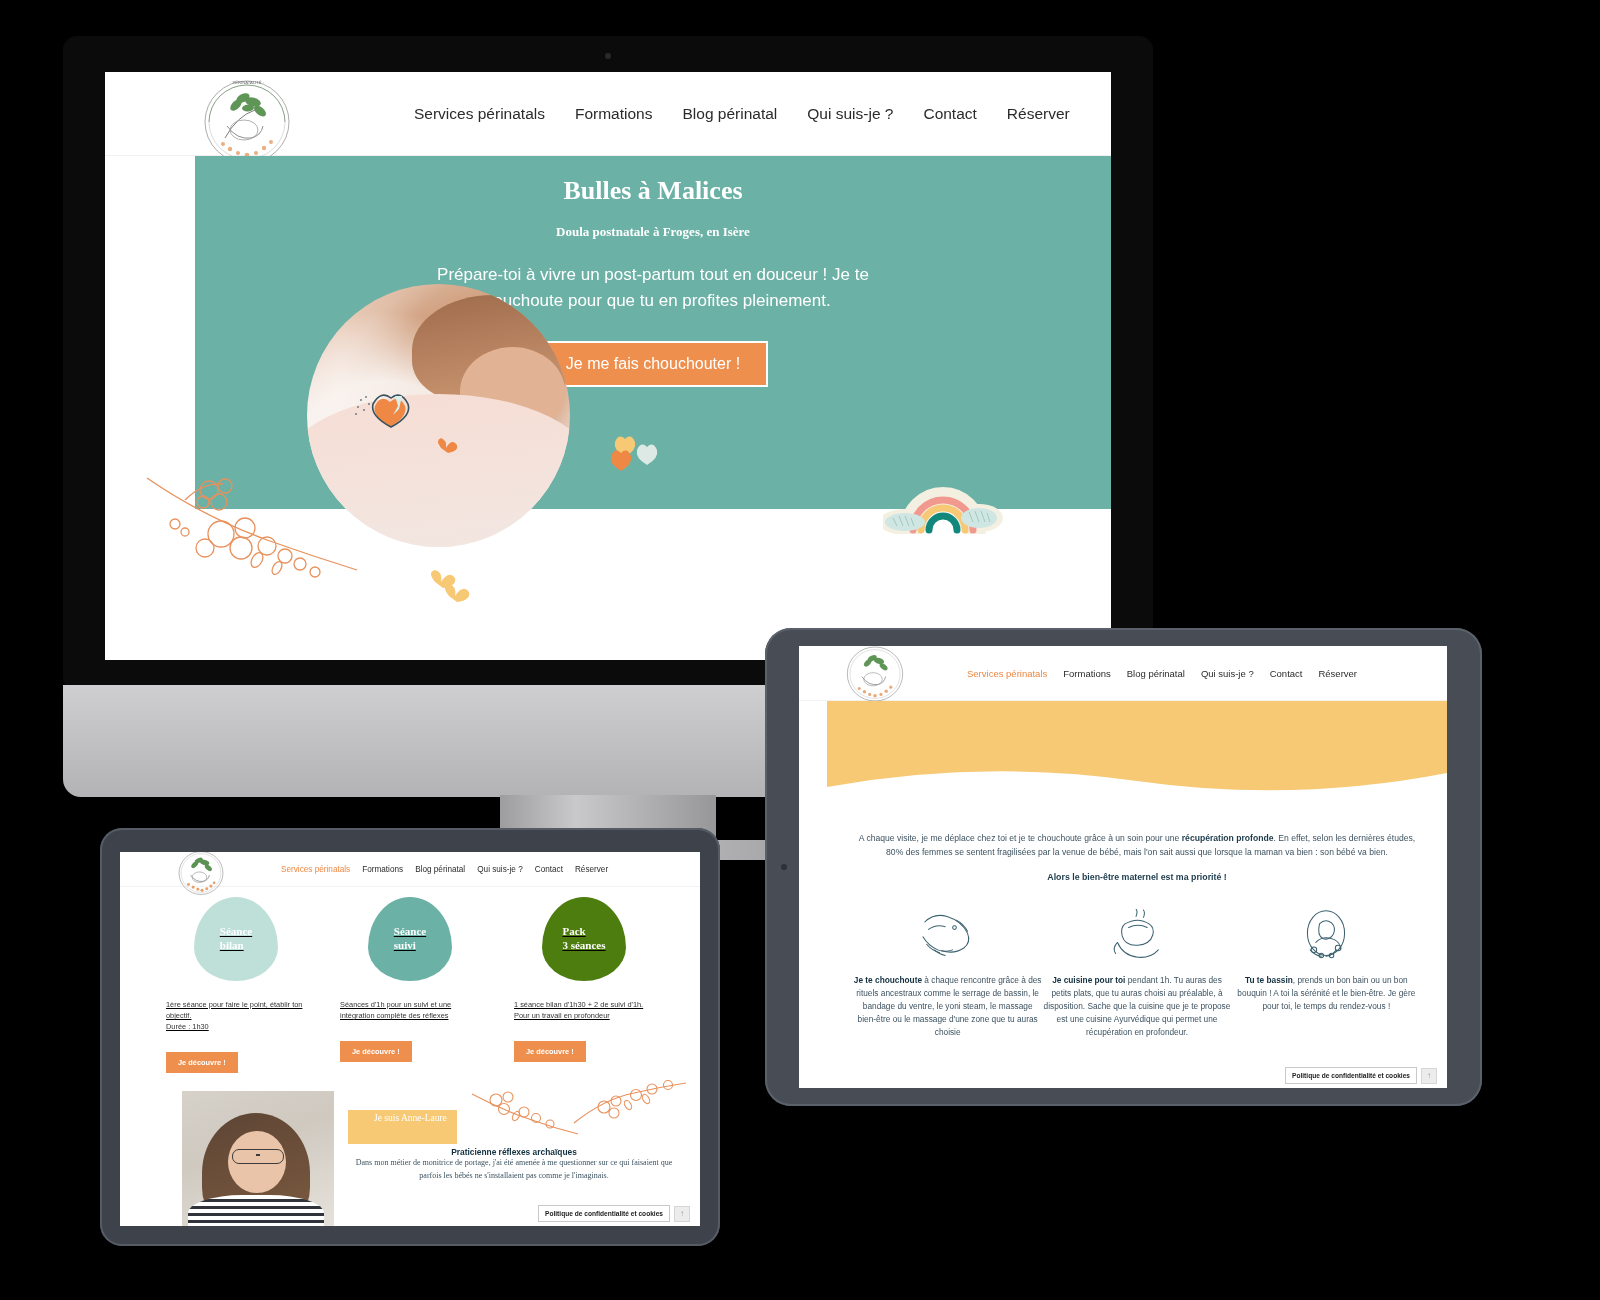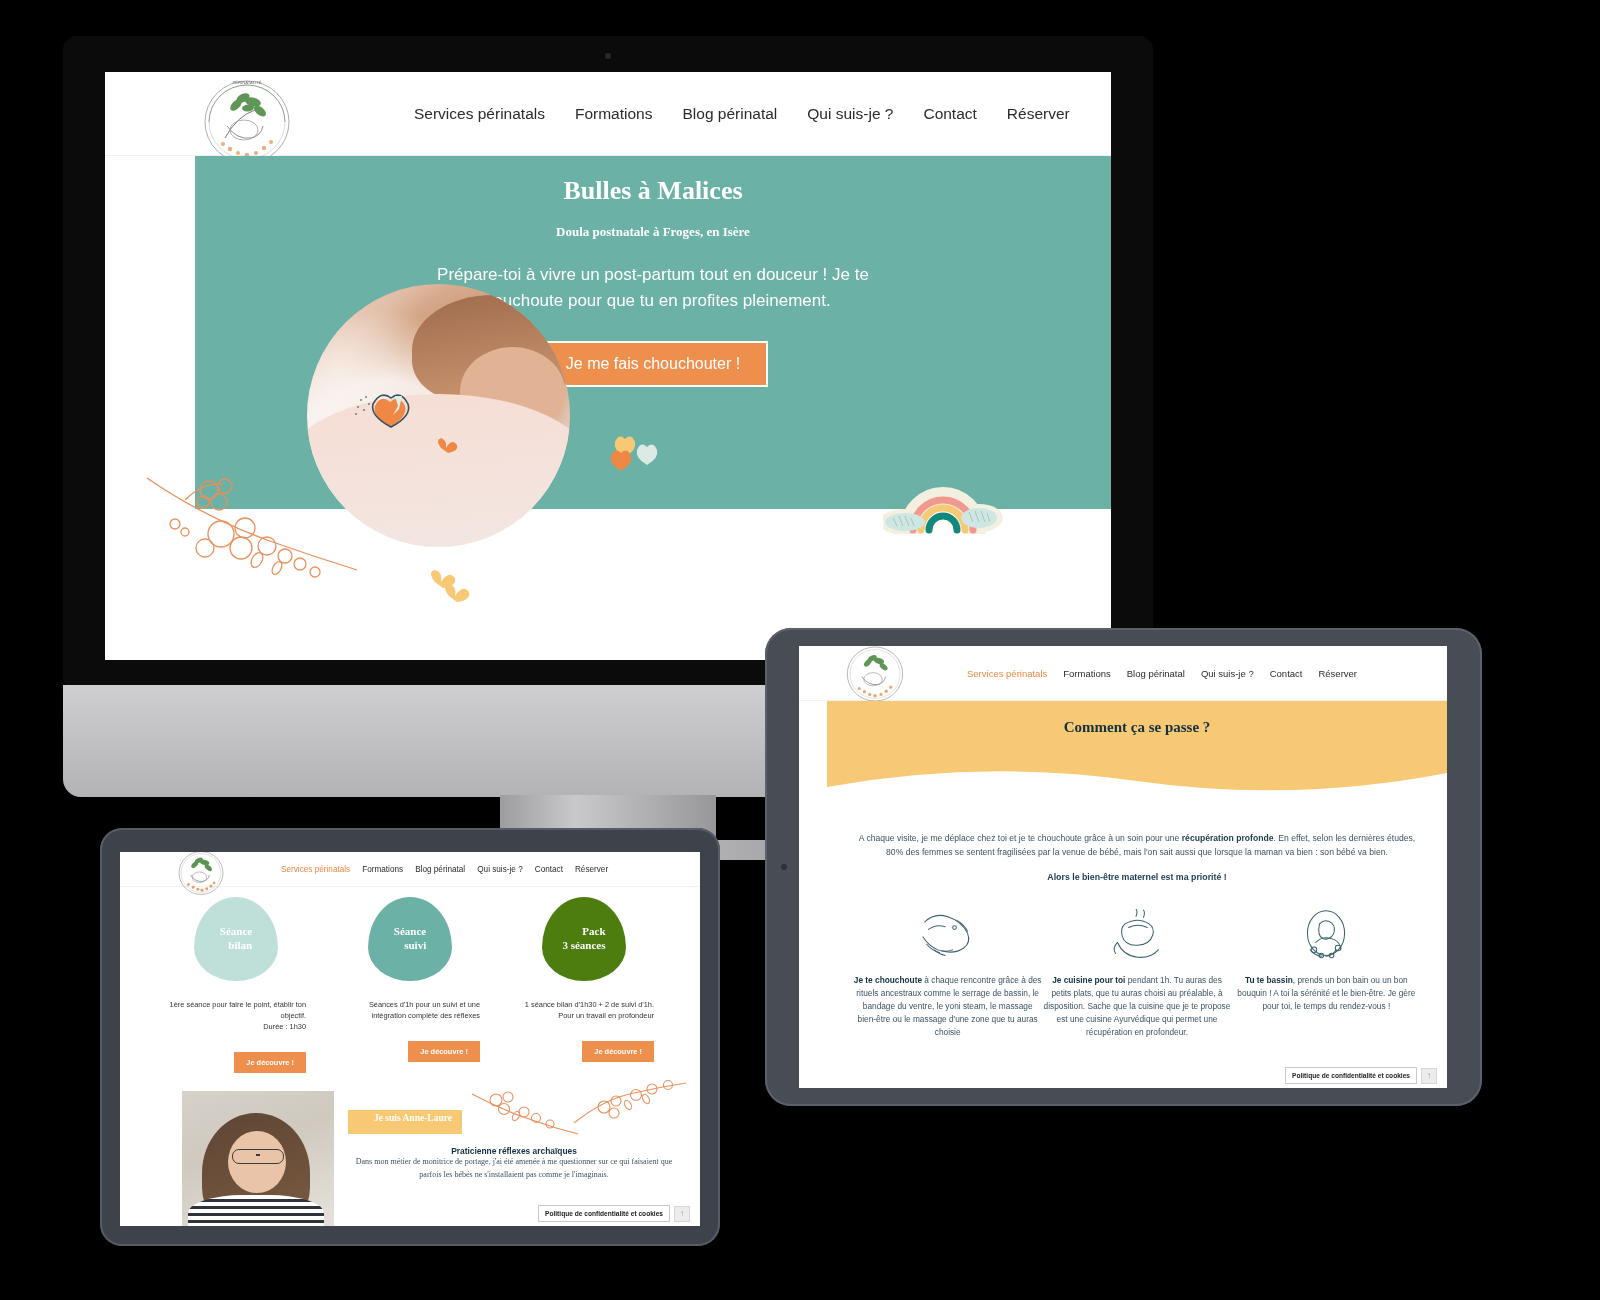--- a/index.html
+++ b/index.html
@@ -100,21 +100,21 @@
         background:#fff;overflow:hidden;}
 
   .l-header{height:34px;background:#fff;display:flex;align-items:center;position:relative;
         border-bottom:1px solid #f2f2f2;}
   .l-logo{position:absolute;left:50px;top:-2px;width:62px;height:46px;}
   .l-nav{margin-left:155px;display:flex;align-items:center;}
   .l-nav a{color:#2b2b2b;text-decoration:none;font-size:8.2px;padding:0 6px;white-space:nowrap;}
   .l-nav a.active{color:#ee8844;}
 
   .cards{display:flex;padding:10px 46px 0 46px;gap:34px;}
-  .card{flex:1;text-align:right;}
+  .card{flex:1;text-align:left;text-decoration:underline;}
   .dome{width:84px;height:84px;margin:0 auto;border-radius:50% 50% 50% 50%/60% 60% 40% 40%;
         display:flex;align-items:center;justify-content:center;}
   .dome span{font-family:"Liberation Serif",serif;color:#fff;font-size:11px;font-weight:bold;
         line-height:1.25;}
   .card .desc{font-size:7.4px;line-height:1.5;color:#333;margin-top:18px;}
   .card .btn{display:inline-block;margin-top:20px;background:#ef8f4e;color:#fff;
         font-size:7.4px;font-weight:bold;padding:6px 12px;cursor:pointer;}
 
   .al-wrap{display:flex;margin-top:18px;}
   .al-photo{width:152px;height:140px;flex:none;margin-left:62px;
@@ -123,23 +123,23 @@
         background:linear-gradient(160deg,#5d4534,#7d5b41);border-radius:50% 50% 38% 38%;}
   .al-photo .face{position:absolute;left:46px;top:40px;width:58px;height:62px;
         background:#e9c4a8;border-radius:50%;}
   .al-photo .glasses{position:absolute;left:50px;top:58px;width:50px;height:13px;
         border:1.6px solid #3b3b3b;border-radius:7px;}
   .al-photo .glasses:after{content:"";position:absolute;left:23px;top:4px;width:4px;height:1.6px;background:#3b3b3b;}
   .al-photo .shirt{position:absolute;left:6px;top:104px;width:136px;height:46px;
         background:repeating-linear-gradient(180deg,#fff 0 4px,#30343a 4px 7px);border-radius:40% 40% 0 0;}
   .al-text{flex:1;padding:16px 20px 0 14px;position:relative;}
   .al-badge{display:inline-block;background:#f7c975;color:#fff;
-        font-family:"Liberation Serif",serif;font-weight:bold;font-size:9.5px;
-        padding:3px 10px 11px 26px;}
-  .al-sub{font-size:8.4px;font-weight:bold;color:#12303f;text-align:center;margin-top:12px;}
+        font-family:"Liberation Serif",serif;font-weight:normal;font-size:9.5px;
+        padding:3px 10px 21px 26px;}
+  .al-sub{font-size:8.4px;font-weight:bold;color:#12303f;text-align:center;margin-top:3px;}
   .al-body{font-size:8px;line-height:1.62;color:#3c5260;text-align:center;font-family:Liberation Serif, serif;}
   .l-branch{position:absolute;right:6px;top:160px;width:120px;height:64px;}
   .l-branch2{position:absolute;right:120px;top:236px;width:110px;height:48px;}
 </style>
 </head>
 <body>
 
 <div id="stage">
 
   <div id="imac">
@@ -319,21 +319,20 @@
           <a class="active">Services périnatals</a>
           <a>Formations</a>
           <a>Blog périnatal</a>
           <a>Qui suis-je ?</a>
           <a>Contact</a>
           <a>Réserver</a>
         </nav>
       </div>
 
       <div class="yellow-band">
-        <h2>Comment ça se passe ?</h2>
         <svg class="yellow-wave" viewBox="0 0 620 42" preserveAspectRatio="none">
           <path d="M0 42 L0 22 Q155 -6 310 16 Q465 38 620 8 L620 42 Z" fill="#fff"></path>
         </svg>
       </div>
 
       <div class="t-body">
         <p class="t-para"><span>A chaque visite, je me déplace chez toi et je te chouchoute grâce à un soin pour une </span><b>récupération profonde</b><span>. En effet, selon les dernières études, 80% des femmes se sentent fragilisées par la venue de bébé, mais l'on sait aussi que lorsque la maman va bien : son bébé va bien.</span></p>
         <p class="t-alors">Alors le bien-être maternel est ma priorité !</p>
 
         <div class="t-cols">

